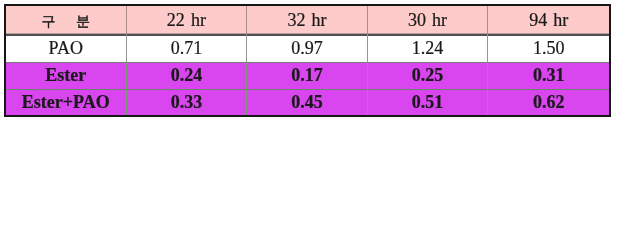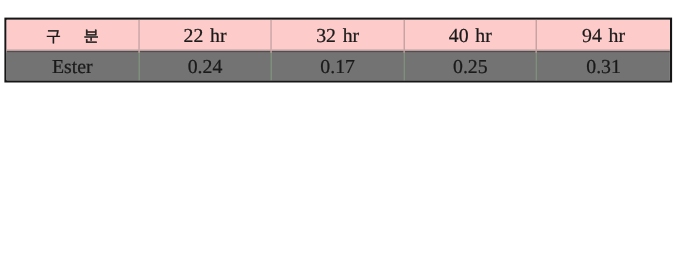--- a/index.html
+++ b/index.html
@@ -1,69 +1,83 @@
 <!DOCTYPE html>
 <html><head>
 <meta charset="utf-8">
 <title>Table</title>
 <style>
   html,body{margin:0;padding:0;}
   body{width:619px;height:178px;background:#ffffff;overflow:hidden;
        font-family:"Liberation Serif","DejaVu Serif",serif;}
   #page{position:relative;width:619px;height:178px;background:#ffffff;}
 
-  table#data-table{position:absolute;left:4px;top:16px;width:607px;
+  table#data-table{position:absolute;left:4px;top:4px;width:607px;
     border-collapse:separate;border-spacing:0;table-layout:fixed;box-sizing:border-box;
     border:2px solid #161616;background:#ffffff;}
 
   #data-table th,#data-table td{
     margin:0;padding:0 0 2px 0;box-sizing:border-box;
     text-align:center;vertical-align:middle;font-weight:normal;
     font-size:18px;line-height:1;white-space:pre;word-spacing:1.6px;
     color:#1a1a1a;-webkit-text-stroke:0.22px #1a1a1a;
     border-right:1px solid #949494;overflow:hidden;}
   #data-table th:last-child,#data-table td:last-child{border-right:0;margin-top:47px;}
 
   #data-table thead th{background:#fdccca;height:30px;border-bottom:0;border-right-color:#a88c8a;
     background-image:linear-gradient(to bottom,#b89e9c 0,#b89e9c 1px,#4f4f4f 1px,#4f4f4f 3px,rgba(255,255,255,0) 3px);
     background-repeat:no-repeat;background-position:left bottom;background-size:100% 3px;}
   #data-table tbody td{height:27px;border-bottom:1px solid #7a7a7a;}
   #data-table tbody tr:last-child td{height:25px;border-bottom:0;}
-  #data-table tbody tr.row-highlight td{background:#737373;border-right-color:#7e9a79;border-bottom-color:#6b8568;}
+  #data-table tbody tr.row-highlight td{background:#d946ef;border-right-color:#7e9a79;border-bottom-color:#6b8568;font-weight:bold;}
   #data-table tbody tr:nth-child(3) td{border-bottom-color:#6f8c6c;}
 
   #data-table td.ko{font-size:14px;padding:2px 0 0 0;-webkit-text-stroke:0.45px #1a1a1a;}
   #data-table th.ko-hdr{font-size:14px;letter-spacing:0;padding:2px 0 0 0;
     -webkit-text-stroke:0.45px #1a1a1a;}
 </style>
 </head>
 <body>
 
 <div id="page">
 
   <table id="data-table">
     <thead>
       <tr>
         <th class="ko-hdr">구    분</th>
         <th>22 hr</th>
         <th>32 hr</th>
-        <th>40 hr</th>
+        <th>30 hr</th>
         <th>94 hr</th>
       </tr>
     </thead>
     <tbody>
 
 
 
+      <tr class="row-plain">
+        <td>PAO</td>
+        <td>0.71</td>
+        <td>0.97</td>
+        <td>1.24</td>
+        <td>1.50</td>
+      </tr>
 
       <tr class="row-highlight">
         <td>Ester</td>
         <td>0.24</td>
         <td>0.17</td>
         <td>0.25</td>
         <td>0.31</td>
       </tr>
 
+      <tr class="row-highlight">
+        <td>Ester+PAO</td>
+        <td>0.33</td>
+        <td>0.45</td>
+        <td>0.51</td>
+        <td>0.62</td>
+      </tr>
 
     </tbody>
   </table>
 
 </div>
 
 </body></html>

